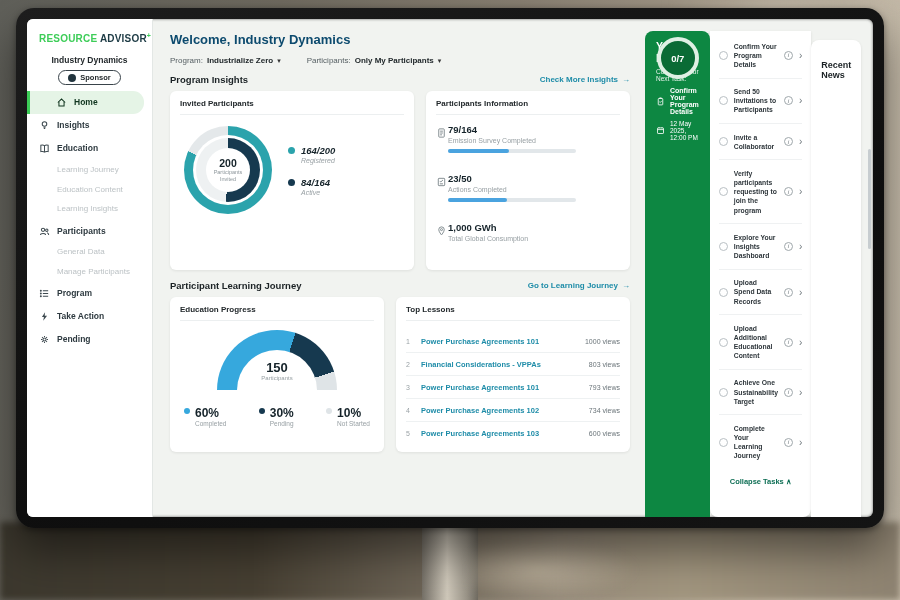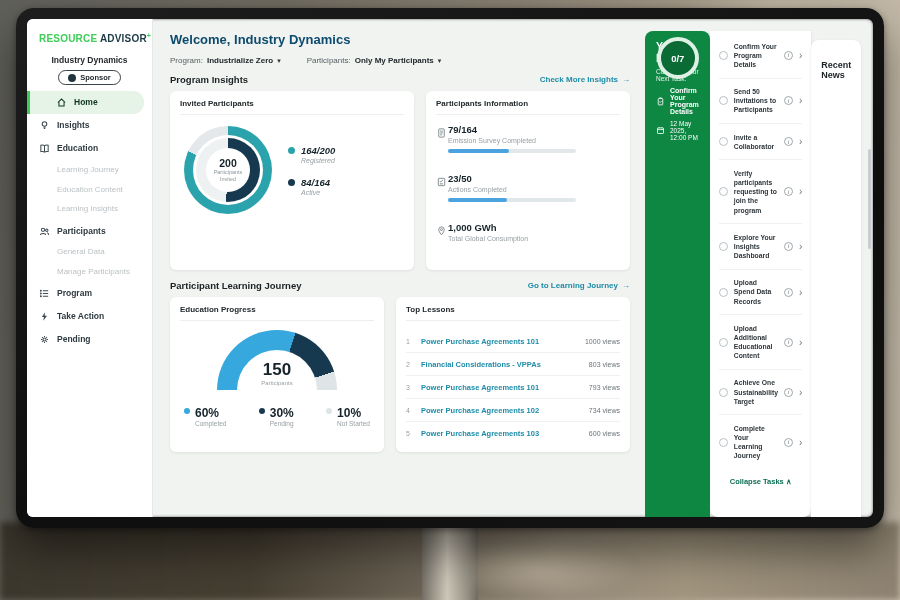--- a/index.html
+++ b/index.html
@@ -85,21 +85,21 @@
   .pi-lab { font-size:7px; color:#98A0A4; margin-top:2px; }
   .pbar { width:128px; height:4px; background:#E2E7EA; border-radius:2px; margin-top:5px; }
   .pbar-fill { height:100%; border-radius:2px; background:#4AA3DF; }
 
   
   .card-edu { width:214px; }
   .gauge-wrap { width:120px; height:62px; position:relative; margin:6px auto 0; overflow:hidden; }
   .gauge { width:120px; height:120px; border-radius:50%; }
   .gauge-hole { position:absolute; left:20px; top:20px; width:80px; height:80px; border-radius:50%; background:#fff; }
   .gauge-text { position:absolute; left:0; width:120px; text-align:center; top:30px; }
-  .gauge-val { font-size:17px; font-weight:bold; color:#15232A; }
+  .gauge-val { font-size:13px; font-weight:bold; color:#15232A; }
   .gauge-lab { font-size:6px; color:#98A0A4; }
   .edu-legend { display:flex; justify-content:space-between; margin-top:14px; padding:0 4px 2px; }
   .eleg-item { display:flex; gap:5px; align-items:flex-start; }
   .eleg-dot { width:6px; height:6px; border-radius:50%; margin-top:2px; }
   .eleg-val { font-size:12px; font-weight:bold; color:#15232A; }
   .eleg-lab { font-size:6.5px; color:#98A0A4; }
 
   
   .card-lessons { flex:1; min-width:0; }
   .lesson-row { display:flex; align-items:center; gap:7px; padding:6.5px 0; border-bottom:1px solid #EEF1F2; }

